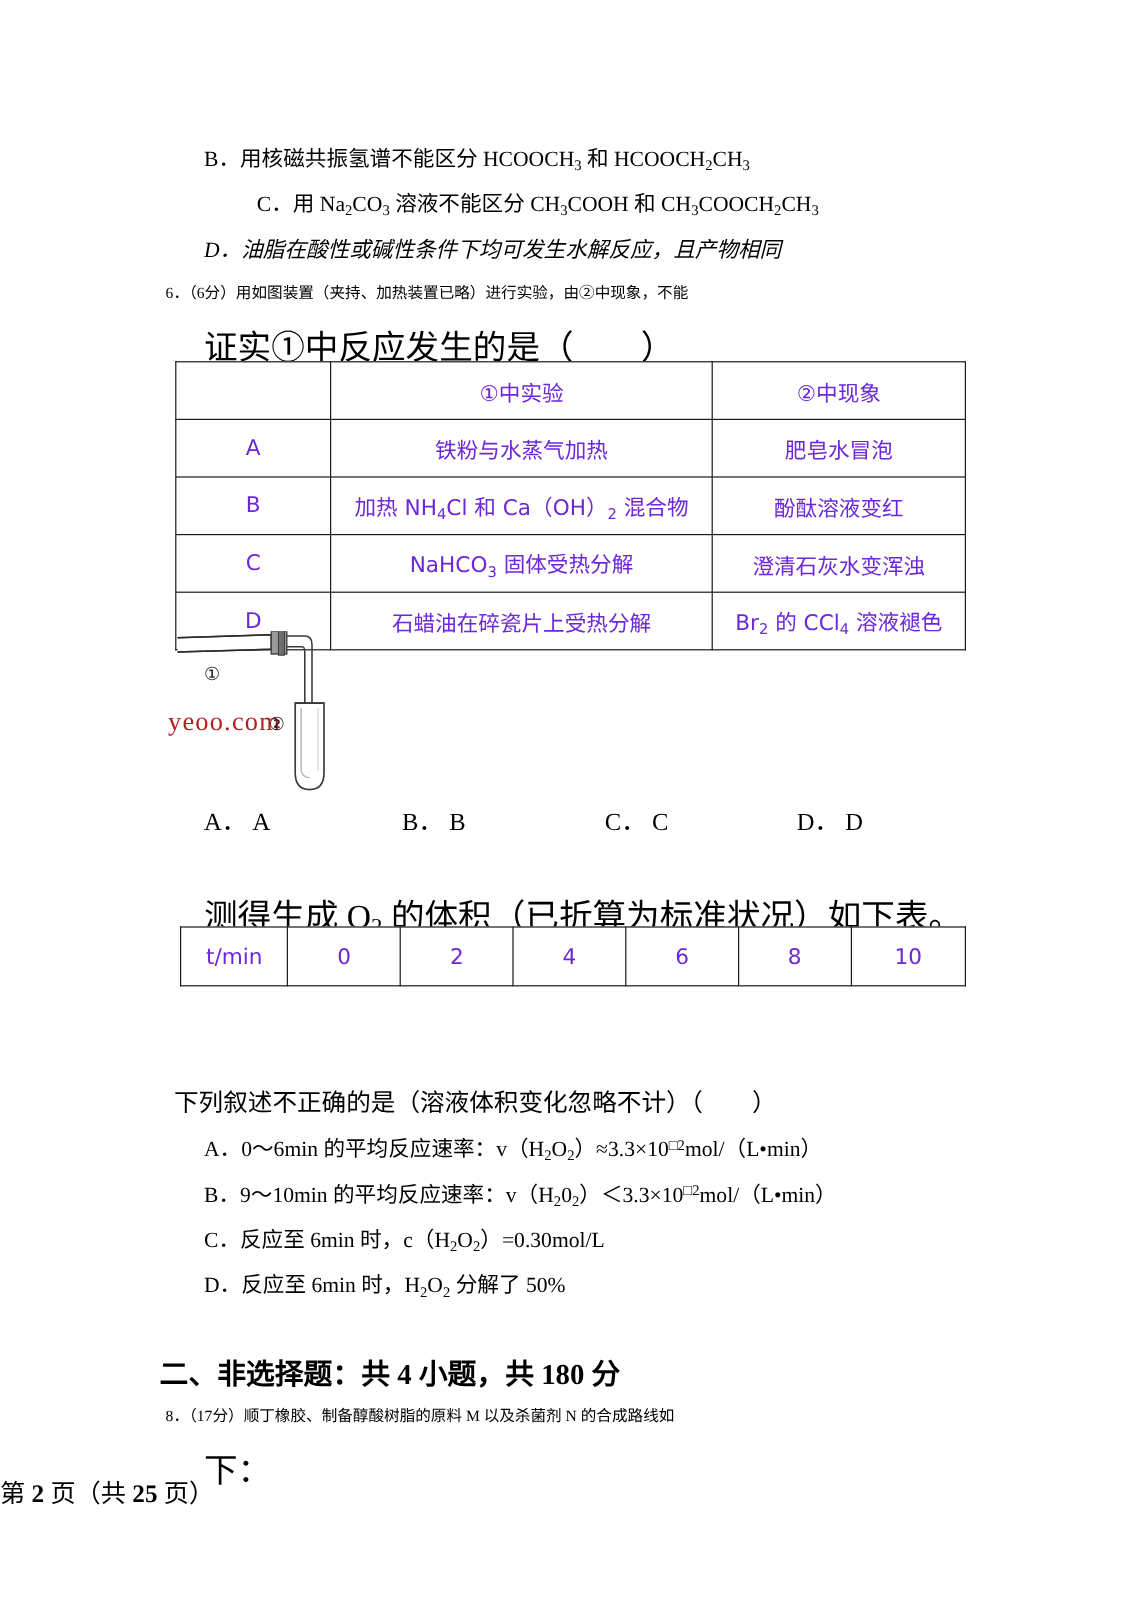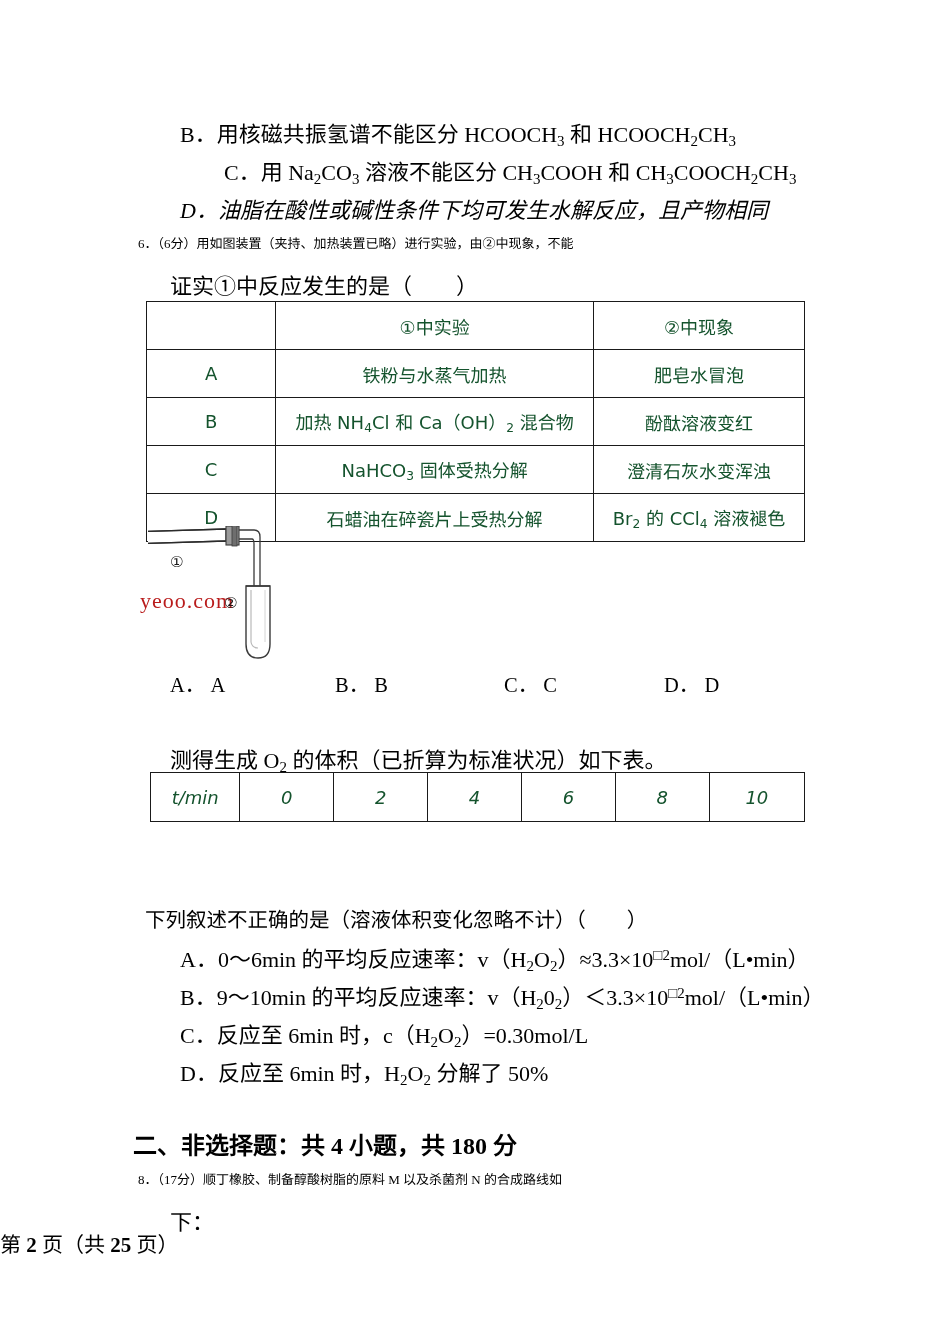--- a/index.html
+++ b/index.html
@@ -31,36 +31,36 @@
     letter-spacing: 1px;
     color: #b91c1c;
     user-select: none;
     pointer-events: none;
     white-space: nowrap;
   }
 
   
   .opt-line {
     position: absolute;
-    left: 180px;
-    font-size: 22px;
+    left: 170px;
+    font-size: 18px;
     line-height: 1.2;
     white-space: nowrap;
   }
   .q-line {
     position: absolute;
     left: 138px;
     font-size: 13px;
     line-height: 1.2;
     white-space: nowrap;
   }
   .q-cont {
     position: absolute;
     left: 170px;
-    font-size: 22px;
+    font-size: 28px;
     line-height: 1.2;
     white-space: nowrap;
   }
   .plain-line {
     position: absolute;
     left: 145px;
     font-size: 20.5px;
     line-height: 1.2;
     white-space: nowrap;
   }
@@ -94,42 +94,42 @@
     border-collapse: collapse;
     font-family: "DejaVu Sans", "Liberation Sans", sans-serif;
     background: #ffffff;
   }
   table.exam-table td {
     border: 1px solid #1a1a1a;
     text-align: center;
     vertical-align: middle;
     font-size: 18px;
     padding: 2px 4px;
-    color: #14532d;
+    color: #6d28d9;
   }
   table.exam-table td.cjk {
     font-family: "DejaVu Sans", "Liberation Sans", sans-serif;
   }
 
   #table-experiments {
     left: 146px;
     top: 301px;
     width: 659px;
   }
   #table-experiments td { height: 43px; }
   #table-experiments td.col-label { width: 126px; }
   #table-experiments td.col-exp   { width: 322px; }
   #table-experiments td.col-phen  { width: 211px; }
 
   #table-oxygen {
     left: 150px;
     top: 772px;
     width: 655px;
   }
-  #table-oxygen td { height: 44px; font-style: italic; }
+  #table-oxygen td { height: 44px; }
   #table-oxygen td.hdr-first { width: 85px; }
   #table-oxygen td.data-cell { width: 95px; }
   #table-oxygen td.tall { height: 87px; }
   #table-oxygen .vlabel {
     display: block;
     line-height: 1.55;
   }
 
   
   #apparatus {

